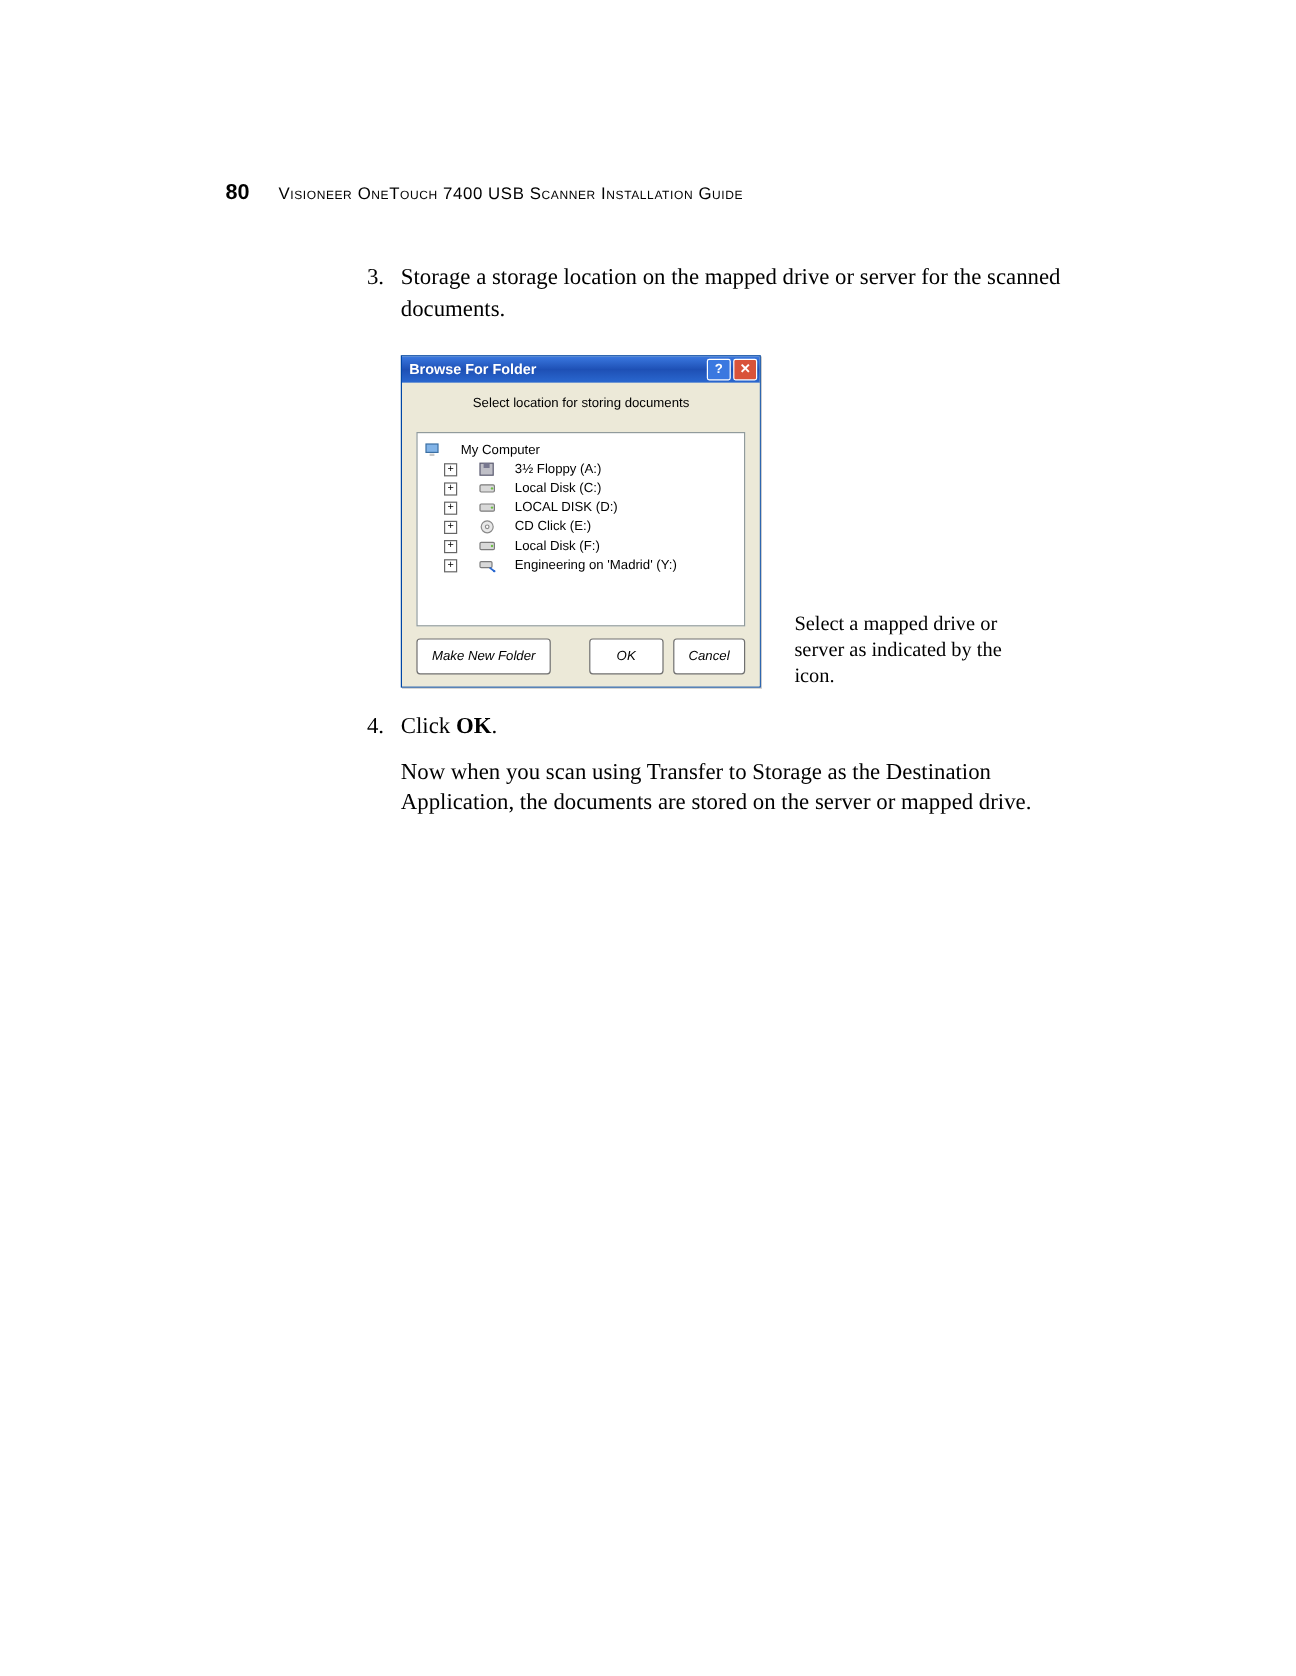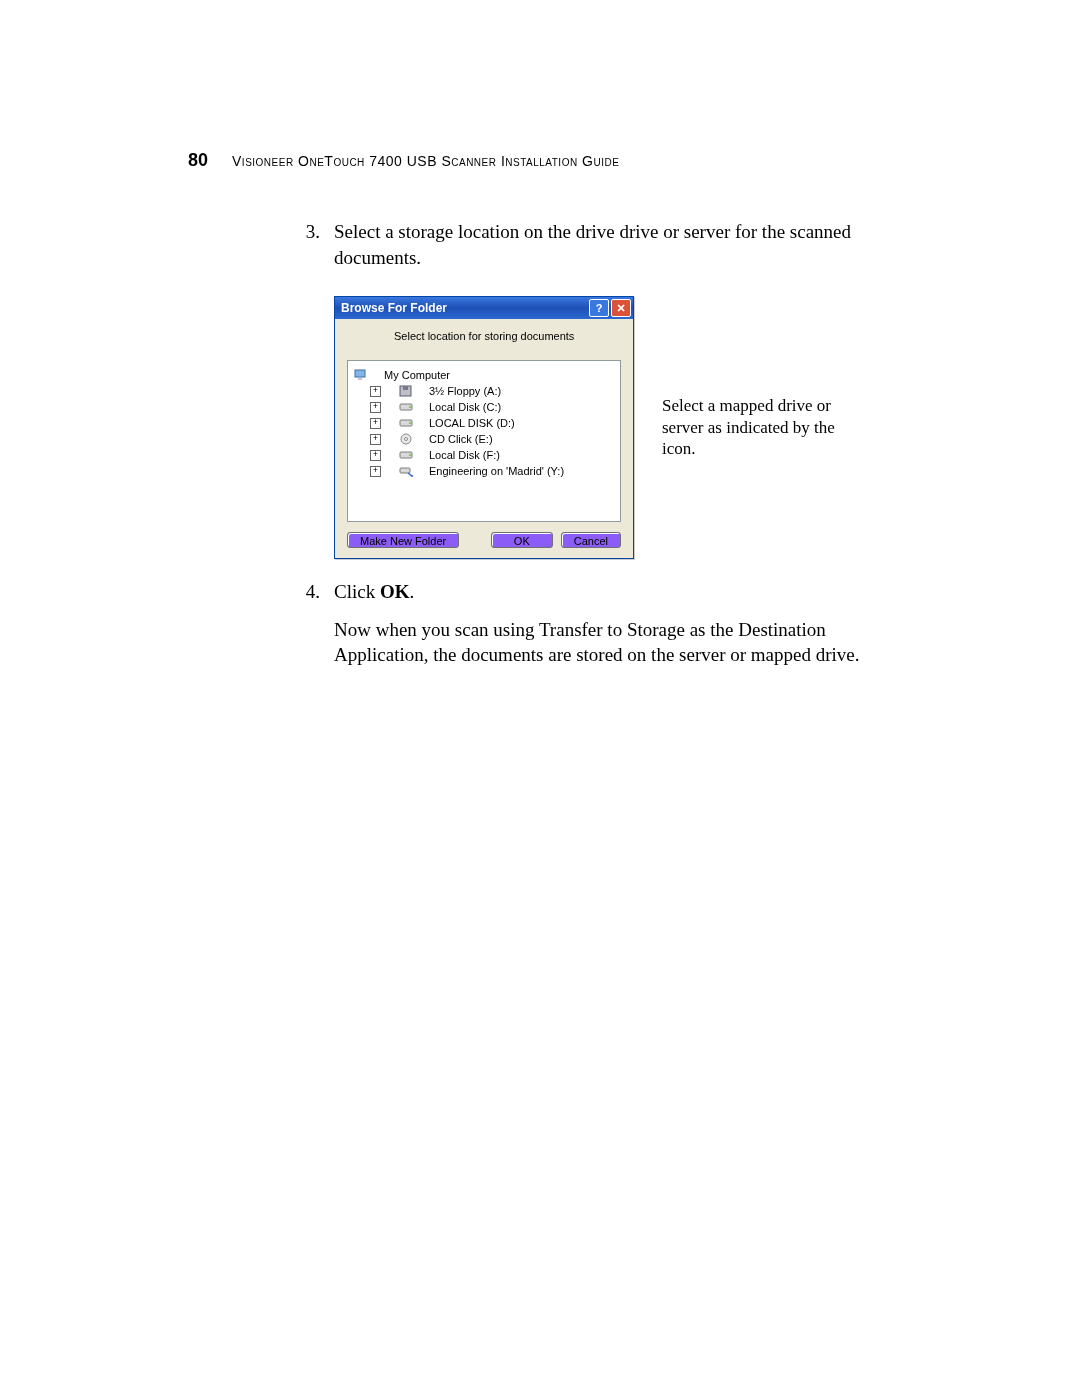--- a/index.html
+++ b/index.html
@@ -47,21 +47,21 @@
   .step-num {
     min-width: 20px;
     text-align: right;
   }
   .step-body {
     max-width: 560px;
   }
   .step-body p { margin: 0 0 12px 0; }
   .figure-row {
     display: flex;
-    align-items: flex-start;
+    align-items: flex-end;
     gap: 28px;
     margin: 14px 0 20px 34px;
   }
   .annotation {
     font-size: 17px;
     max-width: 190px;
     margin-top: 99px;
     line-height: 1.25;
   }
   
@@ -151,46 +151,47 @@
     display: flex;
     justify-content: space-between;
     align-items: center;
     padding-top: 10px;
     gap: 8px;
   }
   .right-buttons { display: flex; gap: 8px; }
   .win-btn {
     font-family: Tahoma, Arial, sans-serif;
     font-size: 11px;
-    background: #8b5cf6;
+    background: #ffffff;
     border: 1px solid #707070;
     border-radius: 3px;
     padding: 2px 12px;
-    height: 16px;
+    height: 30px;
     cursor: pointer;
     box-shadow: inset 1px 1px 0 #fff;
+    font-style: italic;
   }
   .win-btn.ok { padding: 2px 22px; }
 </style>
 </head>
 <body>
 
 <div class="page">
 
   <div class="header-line">
     <span class="page-num">80</span>
     <span class="header-title">Visioneer OneTouch 7400 USB Scanner Installation Guide</span>
   </div>
 
   <div class="content">
 
     <div class="step">
       <div class="step-num">3.</div>
       <div class="step-body">
-        <p>Select a storage location on the drive drive or server for the scanned documents.</p>
+        <p>Storage a storage location on the mapped drive or server for the scanned documents.</p>
       </div>
     </div>
 
     <div class="figure-row">
 
       <div class="dialog">
         <div class="titlebar">
           <span>Browse For Folder</span>
           <div class="titlebar-buttons">
             <div class="tb-btn">

